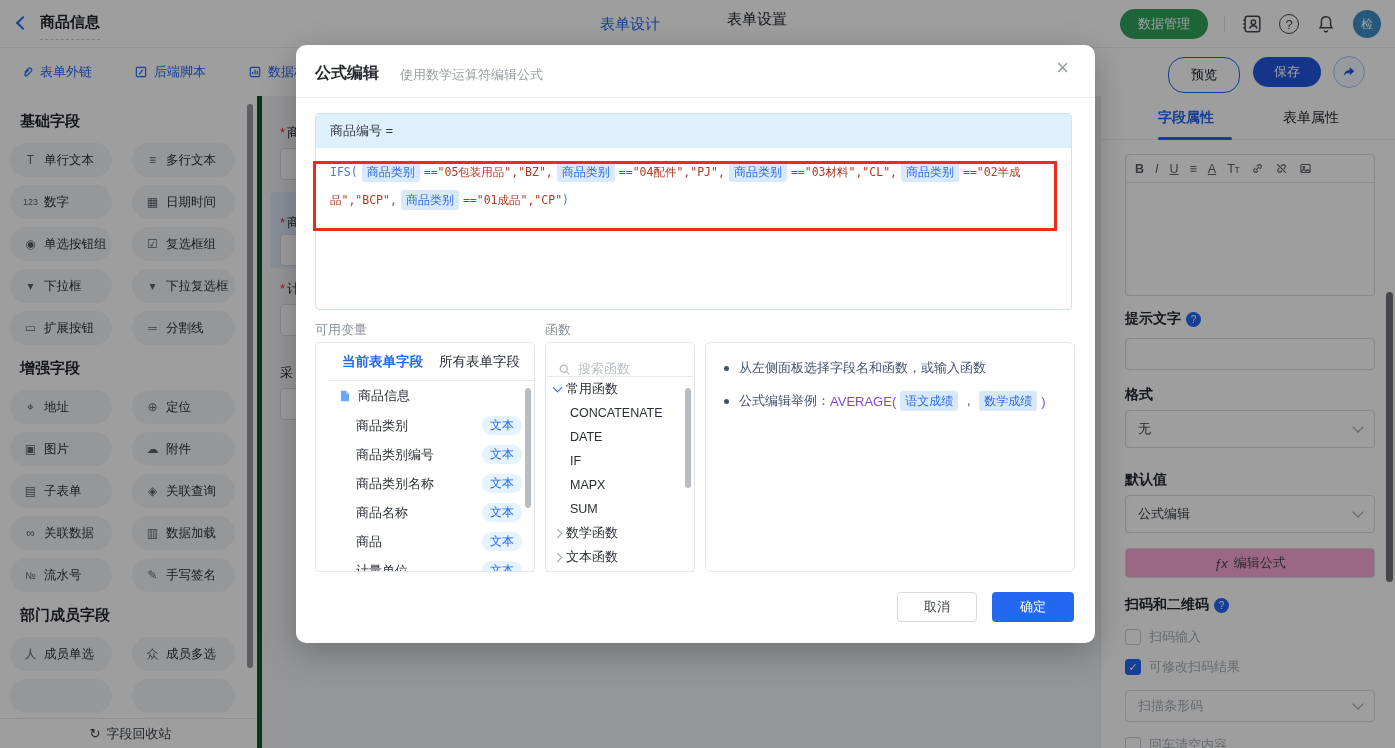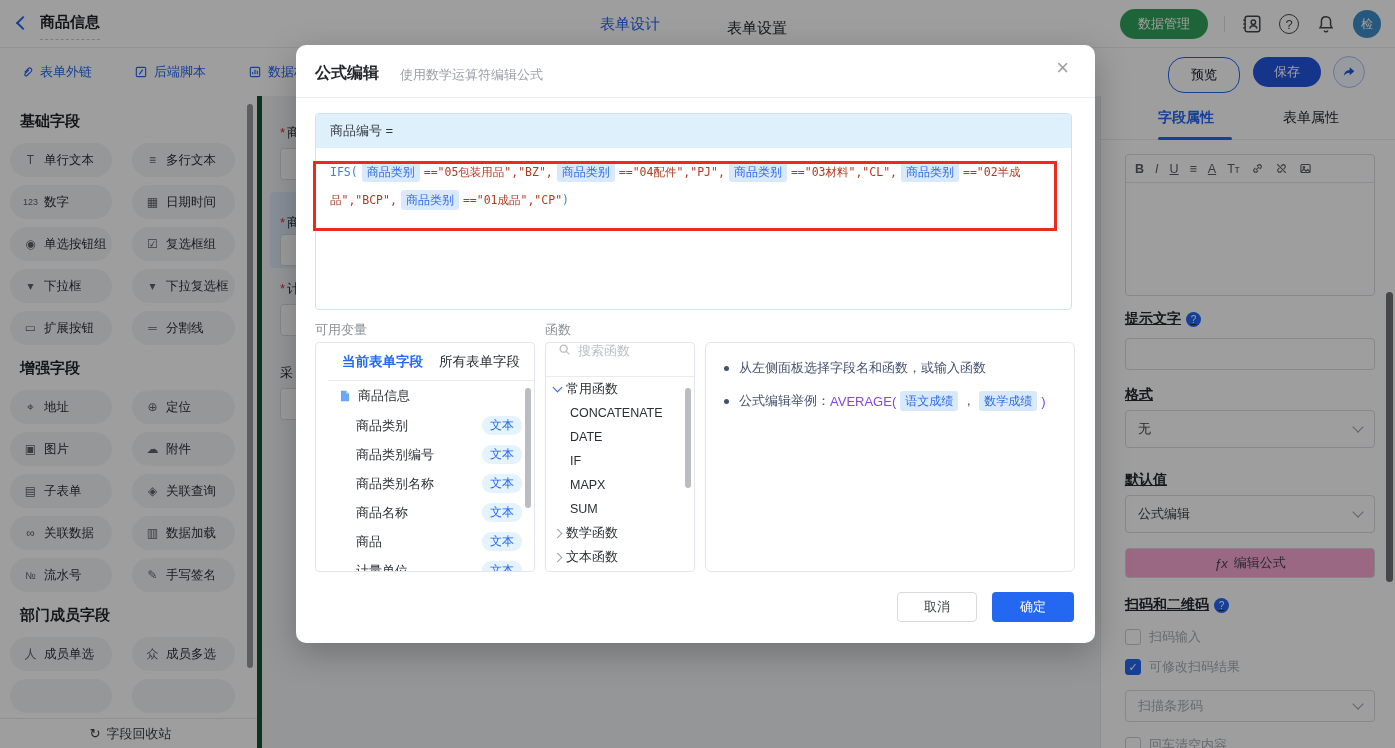--- a/index.html
+++ b/index.html
@@ -8,21 +8,21 @@
   .screen { position:relative; width:1395px; height:748px; }
 
   
   .topbar { position:absolute; left:0; top:0; width:1395px; height:48px; background:#fff;
     border-bottom:1px solid #ebedf0; z-index:1; }
   .back-ic { position:absolute; left:18px; top:14px; width:10px; height:10px;
     border-left:2px solid #2468f2; border-bottom:2px solid #2468f2; transform:rotate(45deg); top:18px; }
   .form-title { position:absolute; left:40px; top:13px; font-size:15px; font-weight:bold; color:#1f2329;
     border-bottom:1px dashed #c6ccd4; padding-bottom:7px; }
   .tab-design { position:absolute; left:600px; top:15px; font-size:15px; color:#2468f2; }
-  .tab-settings { position:absolute; left:727px; top:19px; font-size:15px; color:#23272e; }
+  .tab-settings { position:absolute; left:727px; top:10px; font-size:15px; color:#23272e; }
   .top-right { position:absolute; right:14px; top:0; height:48px; display:flex; align-items:center; gap:16px; }
   .btn-green { height:30px; padding:0 18px; background:#2fa35b; color:#fff; border:none;
     border-radius:16px; font-size:13px; }
   .vdiv { width:1px; height:16px; background:#dcdee2; }
   .icon24 { width:22px; height:22px; color:#43474d; }
   .qcircle { width:20px; height:20px; border:1.6px solid #43474d; border-radius:50%;
     font-size:13px; color:#43474d; display:flex; align-items:center; justify-content:center; }
   .avatar { width:28px; height:28px; border-radius:50%; background:#3d8fc9; color:#fff;
     font-size:12px; display:flex; align-items:center; justify-content:center; }
 
@@ -63,21 +63,21 @@
   .props { position:absolute; left:1100px; top:96px; width:295px; height:652px; background:#fff;
     border-left:1px solid #e6e8eb; }
   .p-tabs { position:absolute; left:0; top:0; width:295px; height:44px; border-bottom:1px solid #ebedf0; }
   .p-tab-field { position:absolute; left:57px; top:13px; font-size:14px; font-weight:bold; color:#2468f2; }
   .p-tab-underline { position:absolute; left:57px; top:41px; width:74px; height:3px; background:#2468f2; border-radius:2px; }
   .p-tab-form { position:absolute; left:182px; top:13px; font-size:14px; color:#23272e; }
   .rt-box { position:absolute; left:24px; top:58px; width:250px; height:142px; border:1px solid #d9dce1; border-radius:4px; }
   .rt-toolbar { height:28px; border-bottom:1px solid #e3e6ea; display:flex; align-items:center; gap:11px;
     padding:0 9px; color:#5a5f66; font-size:12.5px; }
   .rt-toolbar svg { width:13px; height:13px; }
-  .p-label { position:absolute; font-size:14px; font-weight:bold; color:#23272e; display:flex; align-items:center; gap:5px;text-decoration:underline; }
+  .p-label { position:absolute; font-size:14px; font-weight:bold; color:#23272e; display:flex; align-items:center; gap:5px; }
   .help-dot { width:15px; height:15px; border-radius:50%; background:#2468f2; color:#fff; font-size:10px;
     font-weight:normal; display:flex; align-items:center; justify-content:center; }
   .p-input { position:absolute; left:24px; width:250px; height:32px; border:1px solid #d8dbe0; border-radius:4px; background:#fff; }
   .p-select { position:absolute; left:24px; width:250px; border:1px solid #d8dbe0; border-radius:4px; background:#fff;
     display:flex; align-items:center; padding:0 12px; font-size:13px; color:#3a3f45; }
   .chev { width:8px; height:8px; border-right:1.5px solid #9aa0a8; border-bottom:1.5px solid #9aa0a8;
     transform:rotate(45deg); margin-left:auto; margin-top:-4px; }
   .p-btn { position:absolute; left:24px; top:452px; width:250px; height:30px; border:1px solid #d6d9de;
     border-radius:4px; background:#f9a8d4; font-size:13px; color:#43474d; display:flex; align-items:center;
     justify-content:center; gap:6px; }
@@ -117,21 +117,21 @@
     justify-content:space-between; padding:0 14px; font-size:13.5px; }
   .vt-active { color:#2468f2; font-weight:bold; }
   .vt-idle { color:#2a2f36; }
   .tree-root { height:30px; display:flex; align-items:center; gap:6px; padding-left:10px; font-size:13px; }
   .tree-row { height:29px; display:flex; align-items:center; padding-left:28px; padding-right:12px; font-size:13px; }
   .badge { margin-left:auto; background:#e4f3fd; color:#2468f2; font-size:12px; border-radius:9px;
     padding:1px 8px; }
   .mini-scroll { position:absolute; width:6px; border-radius:3px; background:#b9bdc3; }
 
   .fn-panel { left:249px; width:150px; }
-  .fn-search { height:34px; border-bottom:1px solid #e8eaee; display:flex; align-items:flex-start; gap:7px;
+  .fn-search { height:34px; border-bottom:1px solid #e8eaee; display:flex; align-items:flex-end; gap:7px;
     padding-left:12px; }
   .fn-search input { border:none; outline:none; width:100px; font-size:13px; color:#2a2f36;
     font-family:inherit; }
   .fn-search input::placeholder { color:#b9bec6; }
   .fn-group { height:24px; display:flex; align-items:center; gap:5px; padding-left:8px; font-size:13px; color:#2a2f36; }
   .fn-item { height:24px; display:flex; align-items:center; padding-left:24px; font-size:12.5px; color:#2a2f36; }
   .tw-open { width:7px; height:7px; border-right:1.5px solid #2468f2; border-bottom:1.5px solid #2468f2;
     transform:rotate(45deg); margin-top:-3px; }
   .tw-closed { width:7px; height:7px; border-right:1.5px solid #9aa0a8; border-bottom:1.5px solid #9aa0a8;
     transform:rotate(-45deg); }

